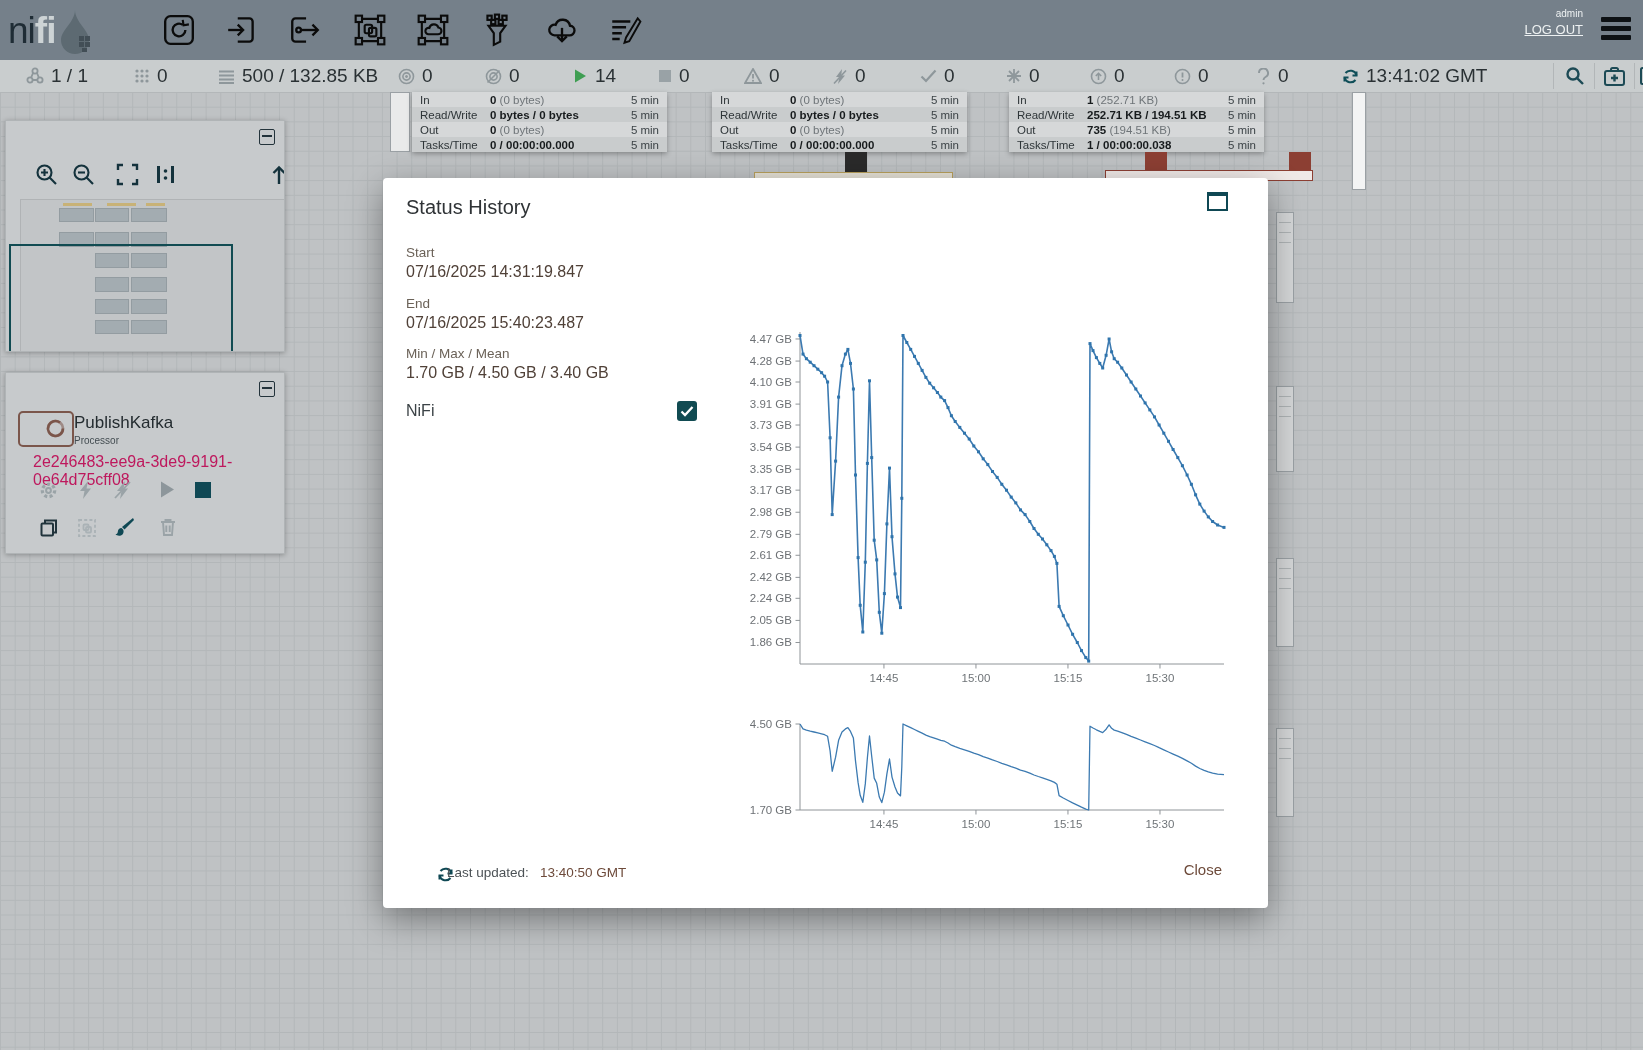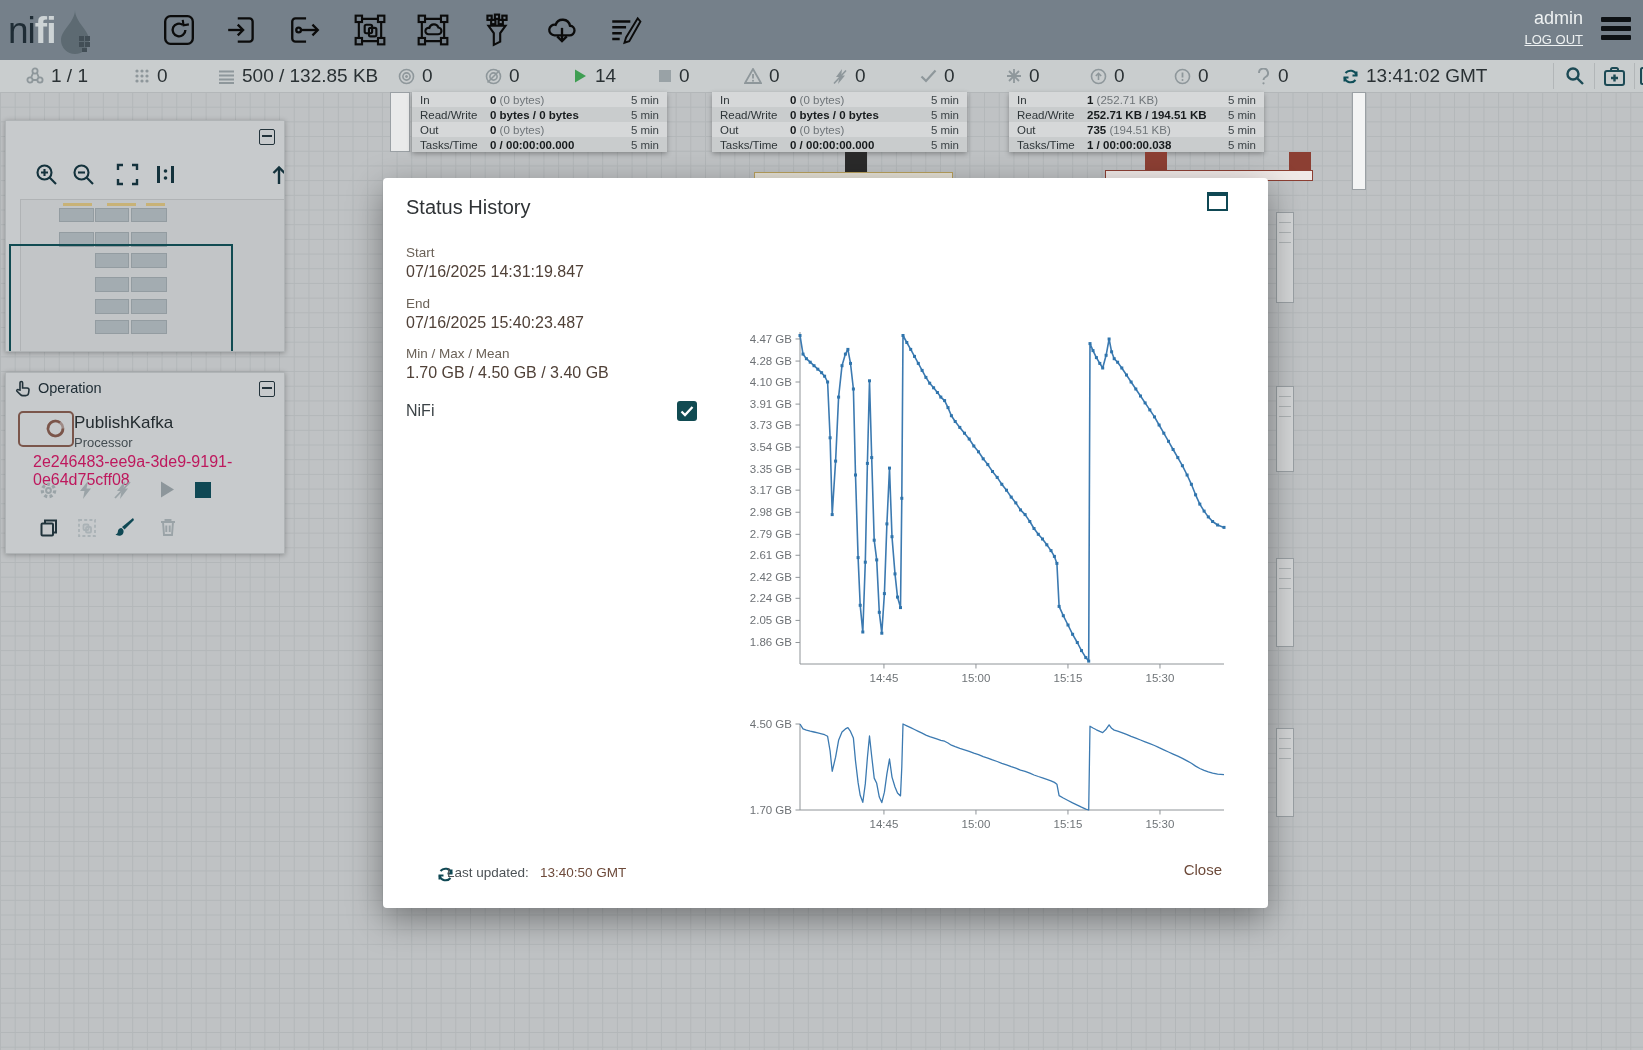--- a/index.html
+++ b/index.html
@@ -7,21 +7,21 @@
        font-family:"Liberation Sans","DejaVu Sans",sans-serif;background:#bfc2c4;}
   .abs{position:absolute;padding-left:20px;}
   svg{display:block;}
   
   .app-header{position:absolute;left:0;top:0;width:1643px;height:60px;background:#75808a;}
   .logo{position:absolute;left:8px;top:8px;display:flex;align-items:center;}
   .logo .ni{font-size:37px;font-weight:400;color:#1f2c35;letter-spacing:-1px;}
   .logo .fi{font-size:37px;font-weight:700;color:#cdd3d5;letter-spacing:-1px;}
   .tool-icon{position:absolute;top:13px;width:34px;height:34px;cursor:grab;}
   .hdr-right{position:absolute;right:60px;top:8px;text-align:right;color:#eef1f2;}
-  .hdr-user{font-size:18px;}
+  .hdr-user{font-size:10px;}
   .hdr-logout{font-size:13px;text-decoration:underline;cursor:pointer;margin-top:3px;}
   .hamburger{position:absolute;right:12px;top:17px;width:30px;height:26px;cursor:pointer;}
   .hamburger div{height:5px;background:#0d1114;margin-bottom:4px;border-radius:1px;}
   
   .status-bar{position:absolute;left:0;top:60px;width:1643px;height:32px;background:#c9cdce;border-bottom:1px solid #b3b7b9;}
   .stat{position:absolute;top:0;height:32px;display:flex;align-items:center;gap:7px;}
   .stat .val{font-size:19px;font-weight:400;color:#2a3134;}
   .sep{position:absolute;top:3px;width:1px;height:26px;background:#b2b6b8;}
   
   .canvas{position:absolute;left:0;top:92px;width:1643px;height:958px;background:#bfc2c4;
@@ -450,36 +450,30 @@
   <div class="mini-rect" style="left:89px;top:156px;width:32px;height:13px"></div>
   <div class="mini-rect" style="left:125px;top:156px;width:34px;height:13px"></div>
   <div class="mini-rect" style="left:89px;top:178px;width:32px;height:13px"></div>
   <div class="mini-rect" style="left:125px;top:178px;width:34px;height:13px"></div>
   <div class="mini-rect" style="left:89px;top:199px;width:32px;height:12px"></div>
   <div class="mini-rect" style="left:125px;top:199px;width:34px;height:12px"></div>
   <div class="abs" style="left:3px;top:123px;width:200px;height:110px;border:2px solid #114b52"></div>
 </div>
 
 <div class="panel" style="left:5px;top:372px;width:278px;height:180px">
-  <div class="panel-head">
-    <svg width="16" height="17" viewBox="0 0 16 17" fill="none" stroke="#23333b" stroke-width="1.6">
-      <path d="M6,10V2.8a1.3,1.3 0 0 1 2.6,0V8h4.6a1.8,1.8 0 0 1 1.8,2l-.4,3a3,3 0 0 1-3,2.6H8.7a3,3 0 0 1-2.2-1L3,11.3C2.2,10.4 3.3,9 4.4,9.7z"></path>
-    </svg>
-    <span class="panel-title">Operation</span>
-  </div>
   <div class="collapse-btn"></div>
 
   <div class="abs" style="left:12px;top:38px;width:32px;height:32px;border:2.5px solid #7b564b;border-radius:5px">
     <svg width="27" height="27" viewBox="0 0 27 27" fill="none" stroke="#7b564b" stroke-width="2.6" style="margin:2px">
       <path d="M21,13.5a7.5,7.5 0 1 1-3-6"></path>
         <path d="M6,13.5a7.5,7.5 0 1 1 3,6" opacity="0.55"></path>
     </svg>
   </div>
   <div class="abs" style="left:48px;top:40px;font-size:17px;color:#242c30">PublishKafka</div>
-  <div class="abs" style="left:48px;top:62px;font-size:13px;color:#434c51">Processor</div>
+  <div class="abs" style="left:48px;top:62px;font-size:10px;color:#434c51">Processor</div>
   <div class="abs" style="left:7px;top:80px;font-size:16px;color:#be185d">2e246483-ee9a-3de9-9191-0e64d75cff08</div>
 
   <div class="abs" style="left:13px;top:108px">
     <svg width="19" height="19" viewBox="0 0 19 19" fill="none">
       <circle cx="9.5" cy="9.5" r="6.2" stroke="#9aa3a7" stroke-width="3.2" stroke-dasharray="3 2.4"></circle>
         <circle cx="9.5" cy="9.5" r="2.4" stroke="#9aa3a7" stroke-width="2"></circle>
     </svg>
   </div>
   <div class="abs" style="left:52px;top:107px">
     <svg width="15" height="20" viewBox="0 0 15 20">

